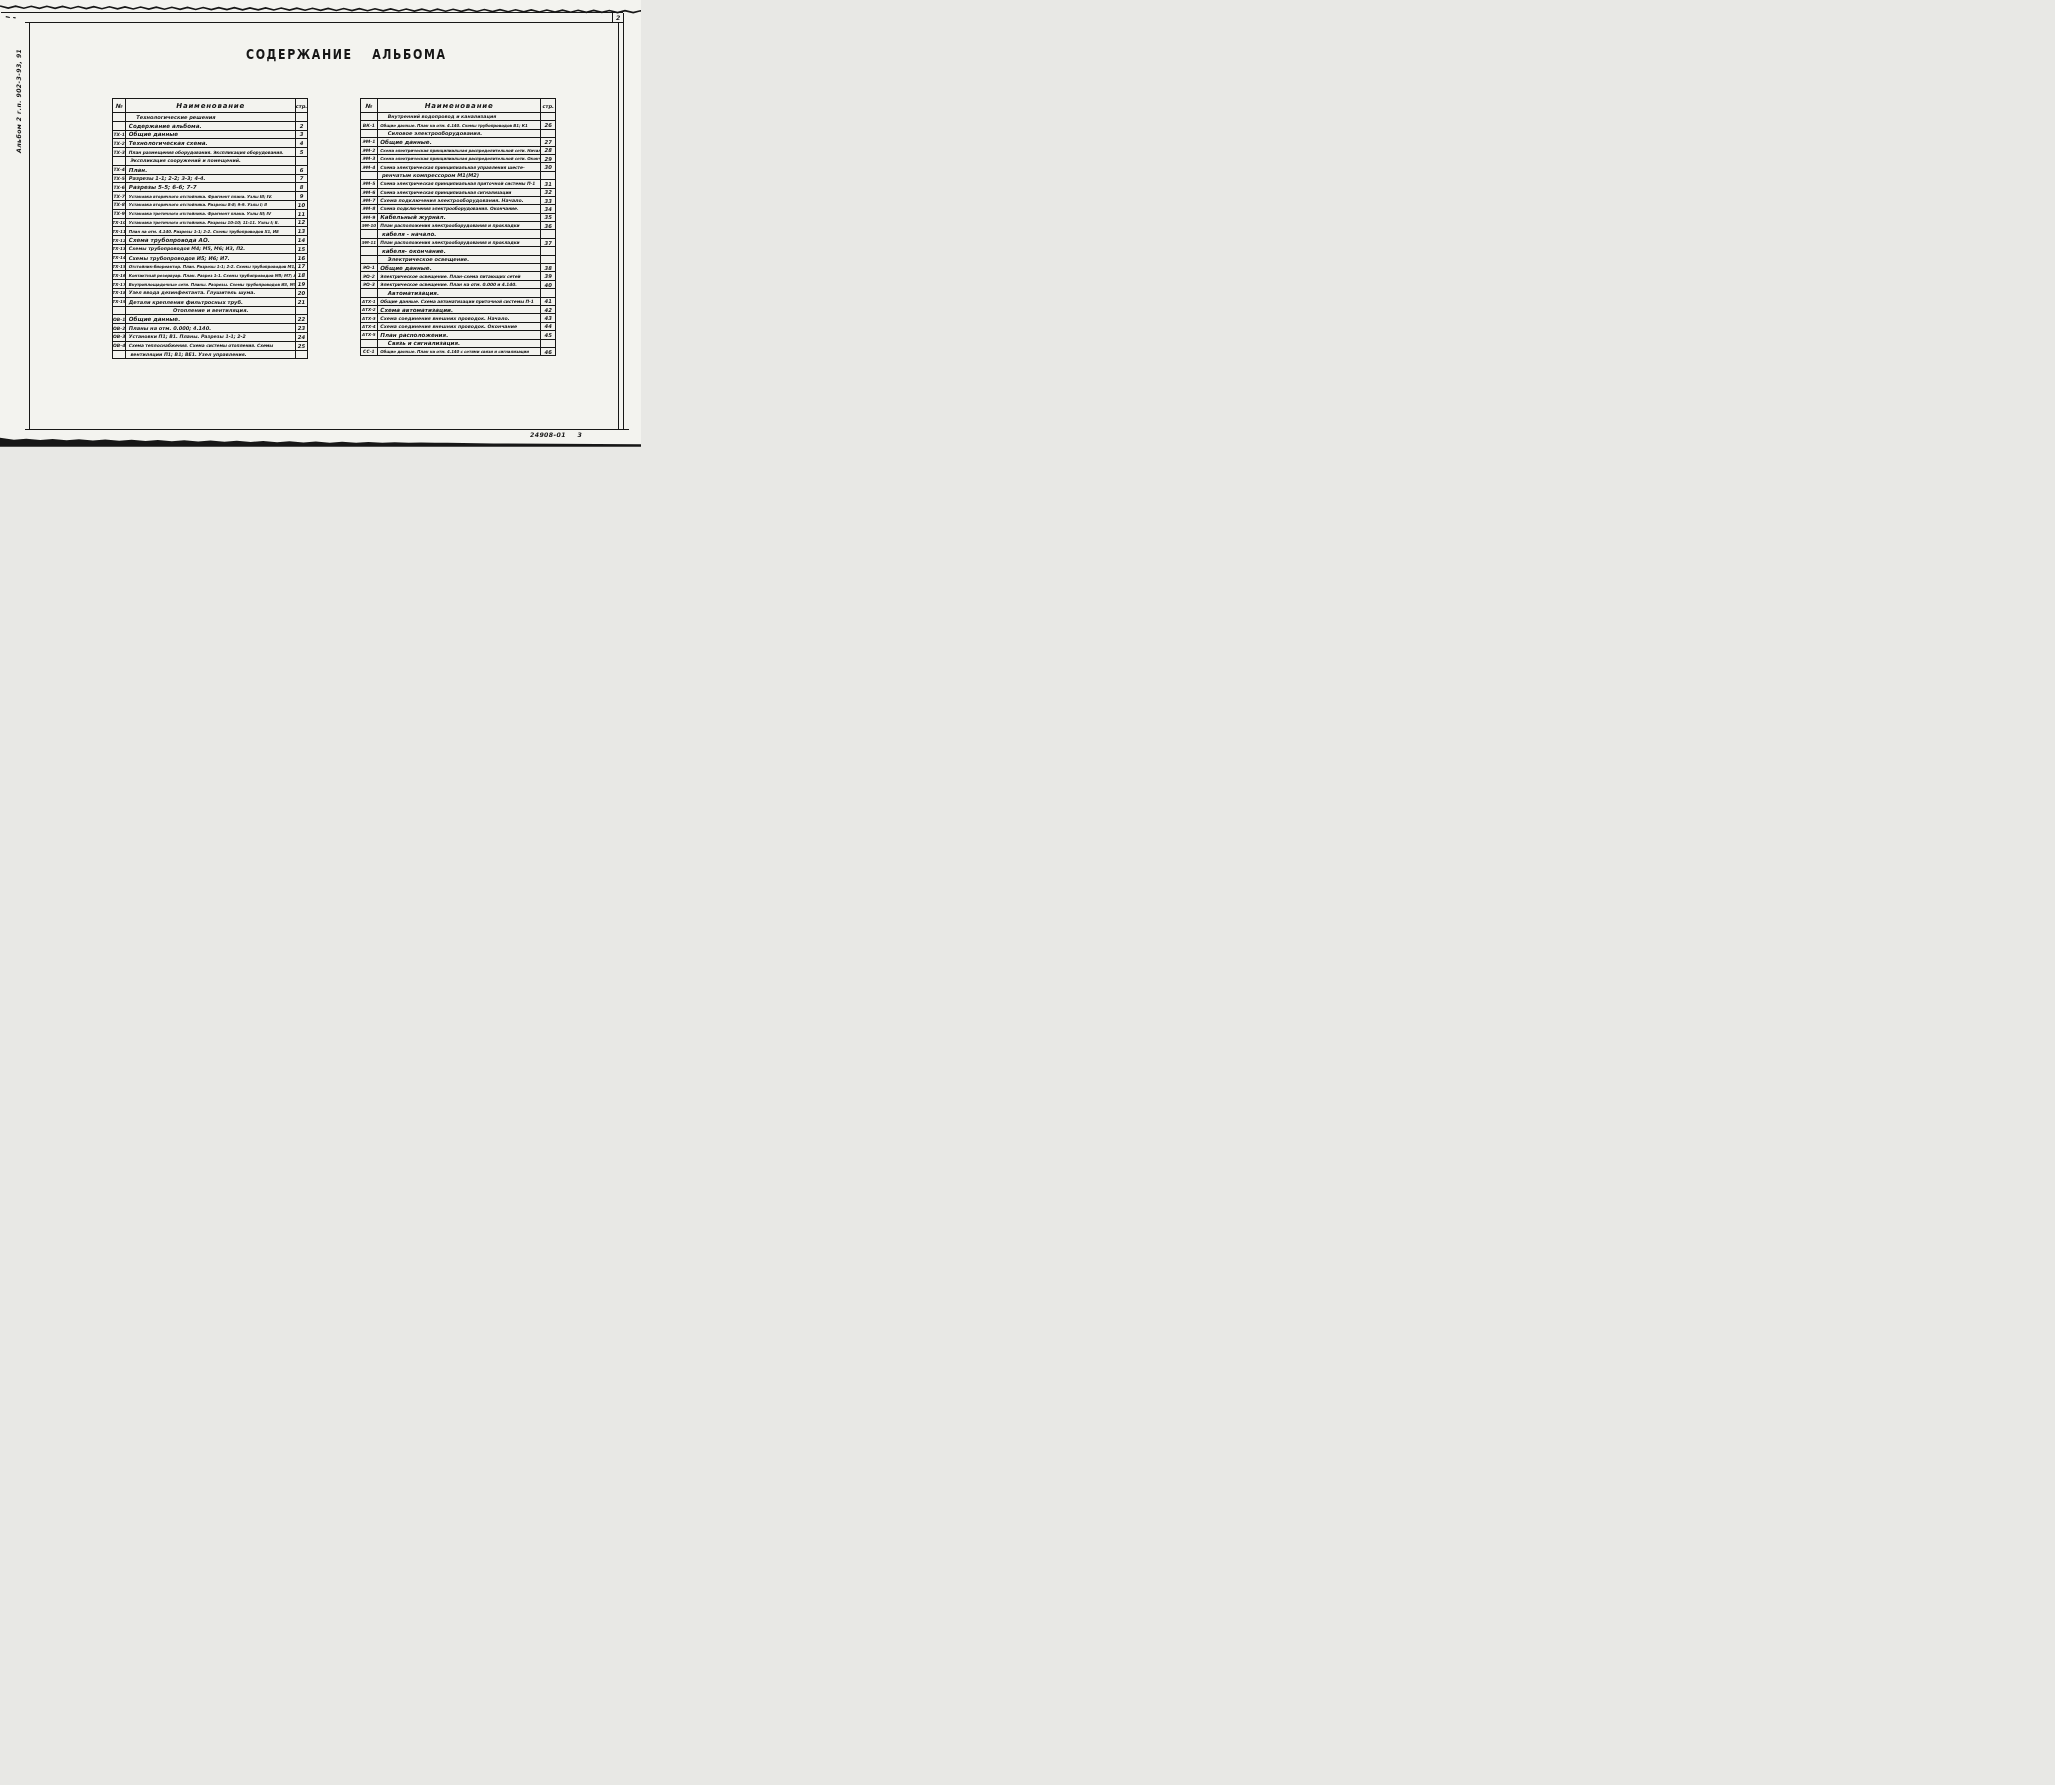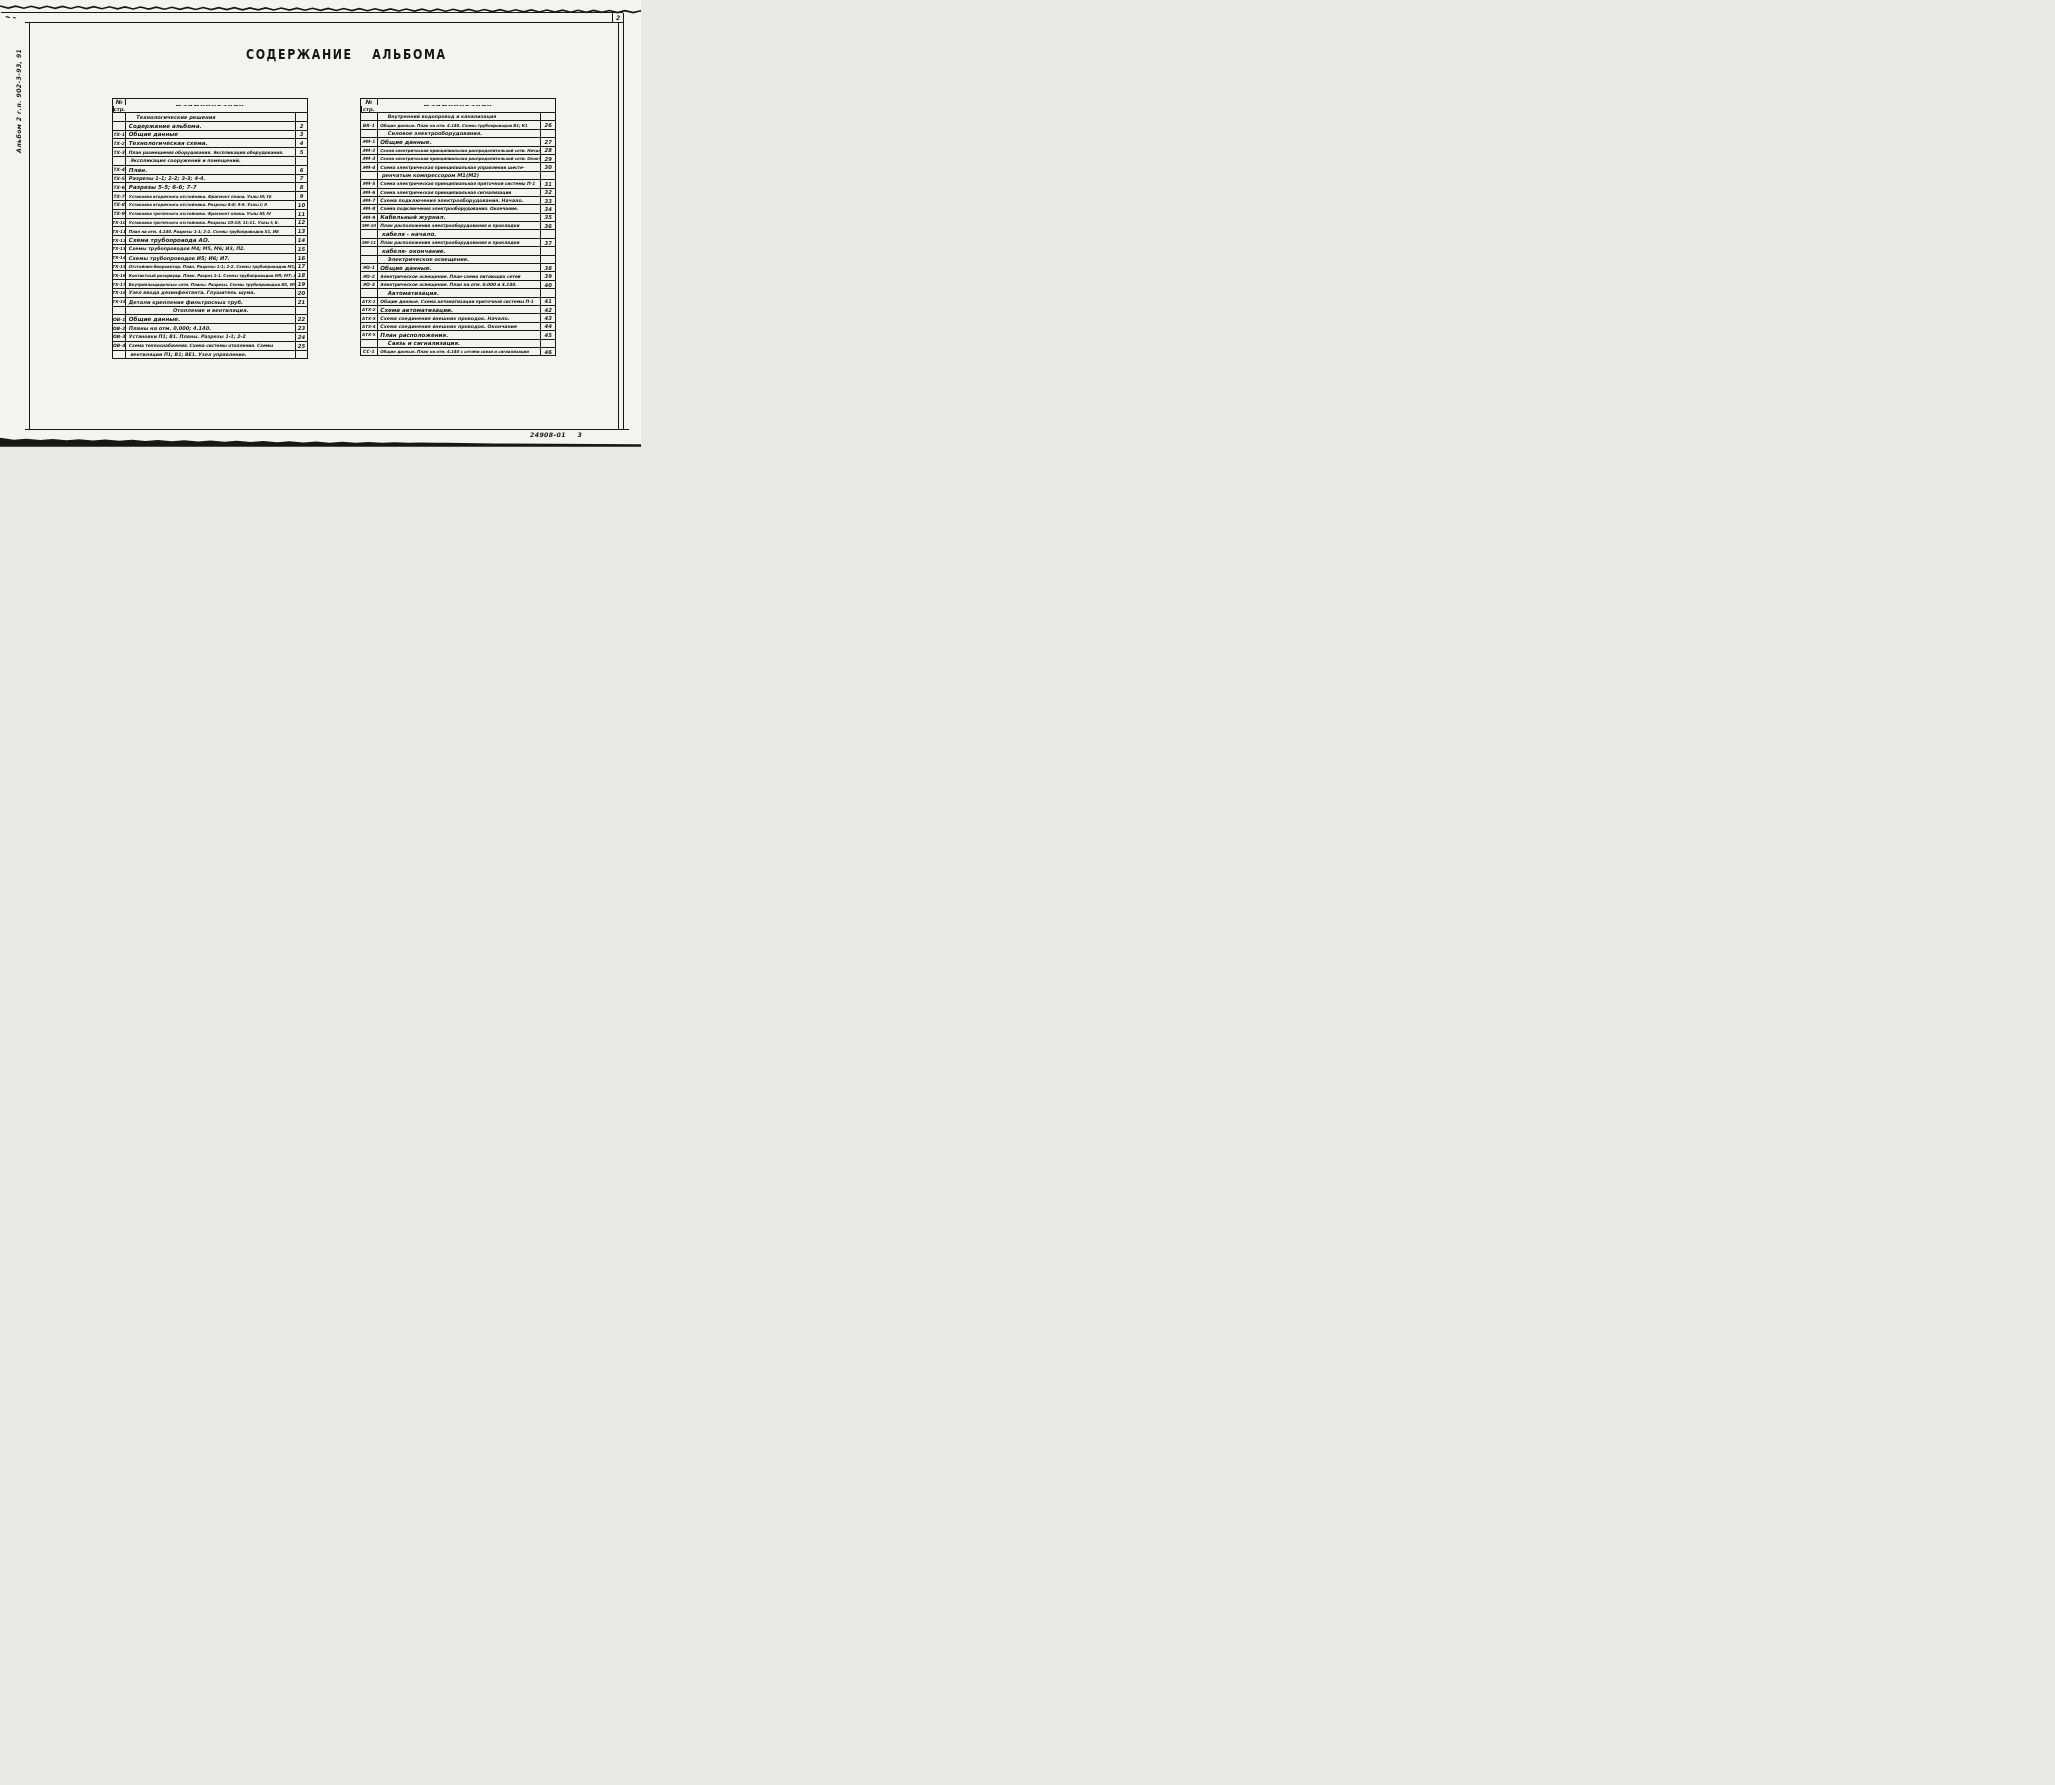--- a/index.html
+++ b/index.html
@@ -33,21 +33,21 @@
     white-space:nowrap;
   }
   .footer .fp{margin-left:9px;}
   .toc{
     position:absolute; top:98px;
     border:1.2px solid #171717;
     display:flex; flex-direction:column;
     background:transparent;
   }
   .toc .row{display:flex; border-top:0.8px solid #171717; align-items:stretch;}
-  .toc .row:first-child{border-top:none;flex-direction:column;}
+  .toc .row:first-child{border-top:none;}
   .toc .row.header{height:13px;}
   .toc .cell{
     overflow:hidden; white-space:nowrap; display:flex; align-items:center;
     font-style:italic; font-weight:700;
   }
   .toc .c-num{justify-content:center; border-right:0.8px solid #171717; font-size:4.5px; padding:0 0.4px;}
   .toc .c-name{flex:1; padding-left:2.5px;}
   .toc .c-page{justify-content:center; border-left:0.8px solid #171717; font-size:5.3px;}
   .toc .header .c-num{font-size:5.8px; font-weight:700;}
   .toc .header .c-name{justify-content:center; font-size:7px; letter-spacing:0.8px; padding-left:0;}

